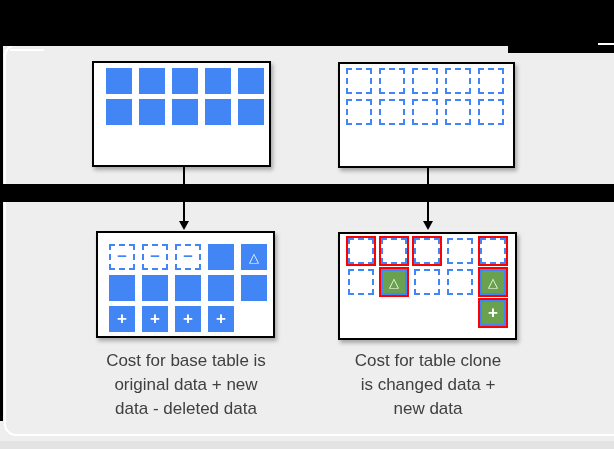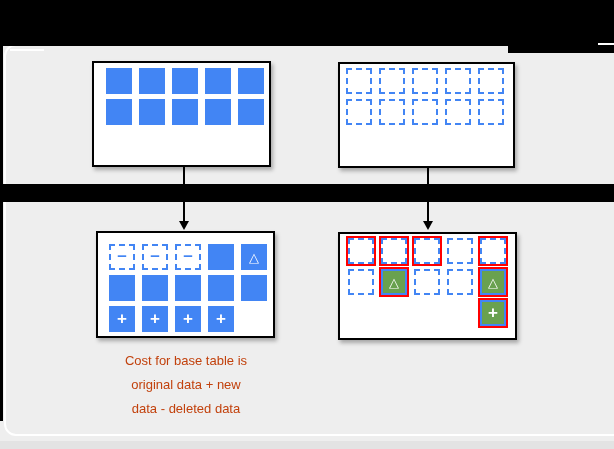--- a/index.html
+++ b/index.html
@@ -61,21 +61,21 @@
     position:absolute;width:0;height:0;z-index:10;
     border-left:5px solid transparent;border-right:5px solid transparent;
     border-top:9px solid #000;
   }
   .arrow-head-left{left:179px;top:221px;}
   .arrow-head-right{left:423px;top:221px;}
 
   
   .caption{
     position:absolute;top:349px;width:224px;text-align:center;z-index:30;
-    color:#c2410c;font-size:13px;line-height:24px;white-space:pre-line;
+    color:#404040;font-size:17px;line-height:24px;white-space:pre-line;
   }
   .caption-left{left:74px;}
   .caption-right{left:316px;}
 </style>
 </head>
 <body>
 
 <div class="page">
 
   <div class="card-outline"></div>
@@ -181,14 +181,17 @@
         <div class="cell c-empty"></div>
         <div class="cell c-green mod-red">
           <span class="glyph g-plus">+</span>
         </div>
       </div>
   </div>
 
   <div class="caption caption-left">Cost for base table is
 original data + new
 data - deleted data</div>
+  <div class="caption caption-right">Cost for table clone
+is changed data +
+new data</div>
 
 </div>
 
 </body></html>

